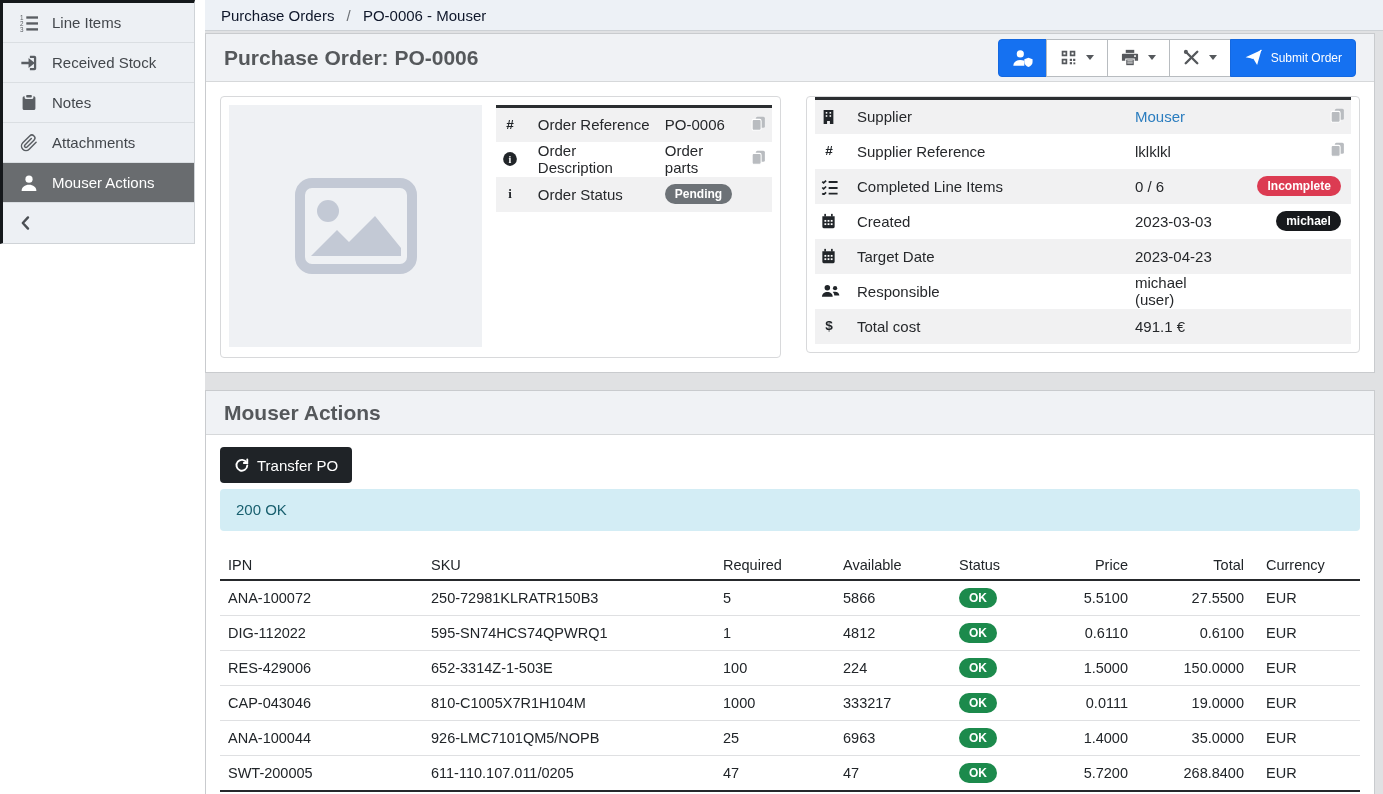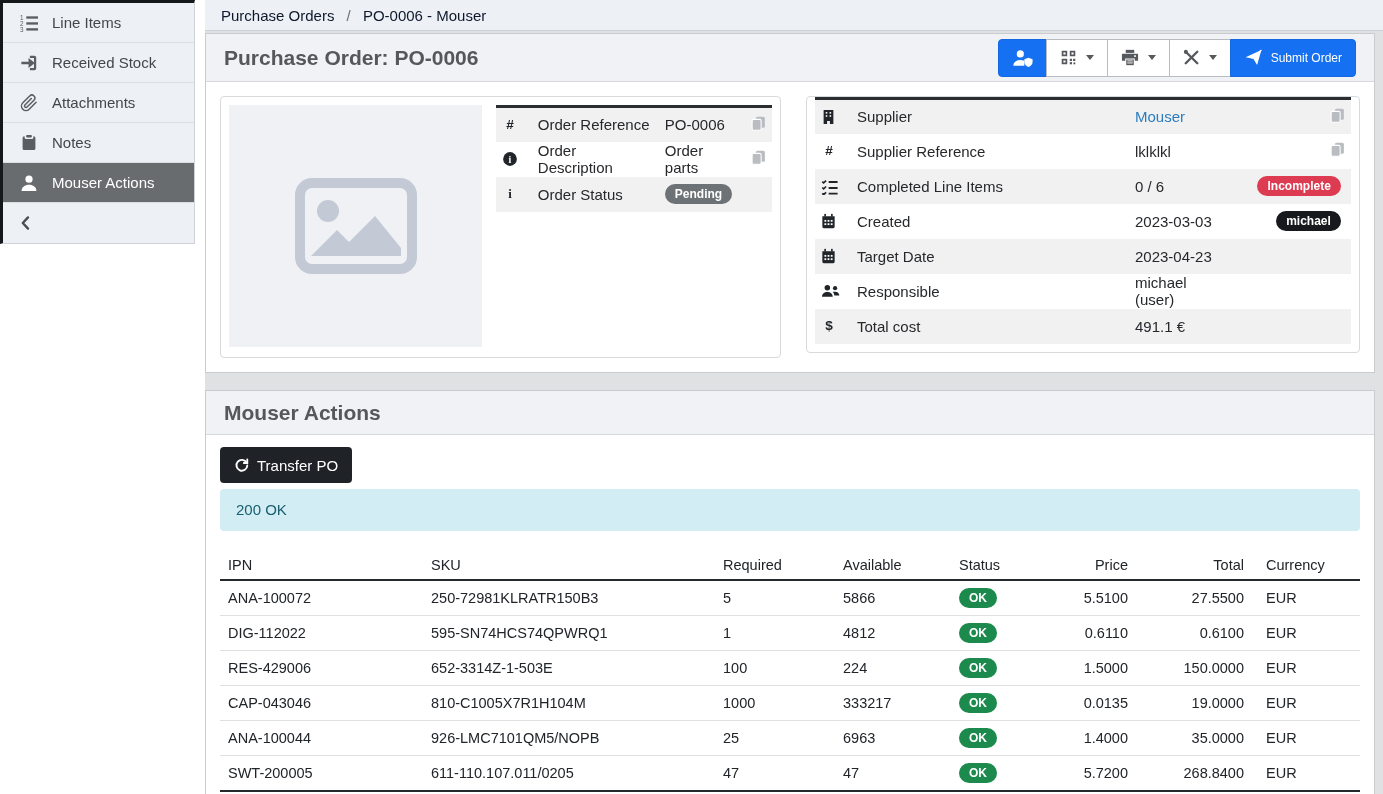--- a/index.html
+++ b/index.html
@@ -109,34 +109,34 @@
         <span class="ic">
           <svg viewBox="0 0 20 20" width="18" height="18" fill="currentColor">
             <path d="M1.5 8.5h8V4.5l7 5.5-7 5.5v-4h-8z"></path>
             <path d="M11 2h5a2 2 0 0 1 2 2v12a2 2 0 0 1-2 2h-5v-2.4h4.5V4.4H11z"></path>
           </svg>
         </span>
         <span>Received Stock</span>
       </div>
       <div class="side-item">
         <span class="ic">
-          <svg viewBox="0 0 24 24" width="18" height="18" fill="none" stroke="currentColor" stroke-width="2" stroke-linecap="round">
-            <path d="M21.44 11.05l-9.19 9.19a6 6 0 0 1-8.49-8.49l9.19-9.19a4 4 0 0 1 5.66 5.66l-9.2 9.19a2 2 0 0 1-2.83-2.83l8.49-8.48"></path>
-          </svg>
-        </span>
-        <span>Attachments</span>
-      </div>
-      <div class="side-item">
-        <span class="ic">
           <svg viewBox="0 0 20 20" width="16" height="17" fill="currentColor">
             <rect x="6.5" y="0.5" width="7" height="3.4" rx="1"></rect>
             <path d="M4.5 2.2H4a2 2 0 0 0-2 2v13.3a2 2 0 0 0 2 2h12a2 2 0 0 0 2-2V4.2a2 2 0 0 0-2-2h-.5v1.7a1.6 1.6 0 0 1-1.6 1.6H6.1a1.6 1.6 0 0 1-1.6-1.6z"></path>
           </svg>
         </span>
         <span>Notes</span>
+      </div>
+      <div class="side-item">
+        <span class="ic">
+          <svg viewBox="0 0 24 24" width="18" height="18" fill="none" stroke="currentColor" stroke-width="2" stroke-linecap="round">
+            <path d="M21.44 11.05l-9.19 9.19a6 6 0 0 1-8.49-8.49l9.19-9.19a4 4 0 0 1 5.66 5.66l-9.2 9.19a2 2 0 0 1-2.83-2.83l8.49-8.48"></path>
+          </svg>
+        </span>
+        <span>Attachments</span>
       </div>
       <div class="side-item active">
         <span class="ic">
           <svg viewBox="0 0 20 20" width="18" height="18" fill="currentColor">
             <circle cx="10" cy="5.8" r="4"></circle>
             <path d="M1.8 19c0-4.5 3.7-7 8.2-7s8.2 2.5 8.2 7z"></path>
           </svg>
         </span>
         <span>Mouser Actions</span>
       </div>
@@ -505,21 +505,21 @@
               <td>1.5000</td>
               <td>150.0000</td>
               <td>EUR</td>
             </tr>
               <tr>
               <td>CAP-043046</td>
               <td>810-C1005X7R1H104M</td>
               <td>1000</td>
               <td>333217</td>
               <td><span class="ok-badge">OK</span></td>
-              <td>0.0135</td>
+              <td>0.0111</td>
               <td>19.0000</td>
               <td>EUR</td>
             </tr>
               <tr>
               <td>ANA-100044</td>
               <td>926-LMC7101QM5/NOPB</td>
               <td>25</td>
               <td>6963</td>
               <td><span class="ok-badge">OK</span></td>
               <td>1.4000</td>

